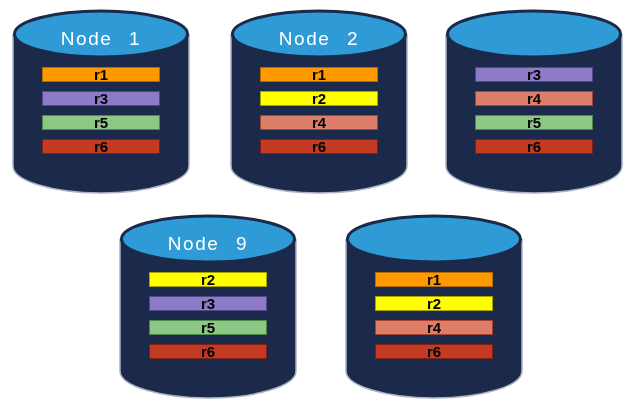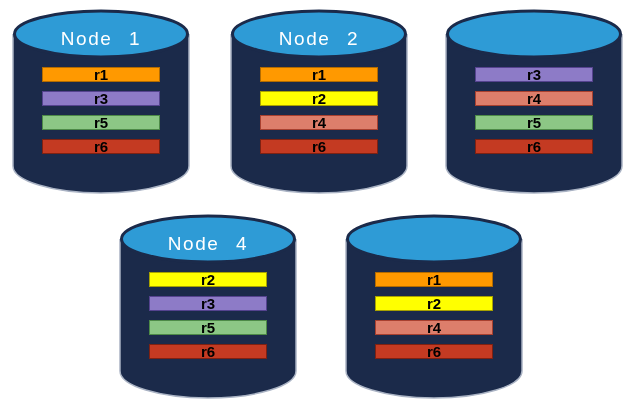--- a/index.html
+++ b/index.html
@@ -112,21 +112,21 @@
       <div class="bar" style="background: rgb(140, 199, 133); border-color: rgb(77, 138, 71);">r5</div>
       <div class="bar" style="background: rgb(196, 58, 34); border-color: rgb(126, 33, 18);">r6</div>
     </div>
   </div>
 
   <div class="node node-4">
     <svg class="cyl" viewBox="0 0 178 186">
       <path d="M1,25 L1,157 A88,27 0 0 0 177,157 L177,25" stroke-width="1.5" fill="#1b2a4a" stroke="#aab3c4"></path>
       <ellipse cx="89" cy="25" rx="86.5" ry="23" stroke-width="3" fill="#2e9bd6" stroke="#1b2a4a"></ellipse>
     </svg>
-    <div class="node-title">Node 4</div>
+    <div class="node-title">Node 9</div>
     <div class="bars">
       <div class="bar" style="background: rgb(255, 255, 0); border-color: rgb(168, 162, 0);">r2</div>
       <div class="bar" style="background: rgb(141, 123, 199); border-color: rgb(85, 67, 143);">r3</div>
       <div class="bar" style="background: rgb(140, 199, 133); border-color: rgb(77, 138, 71);">r5</div>
       <div class="bar" style="background: rgb(196, 58, 34); border-color: rgb(126, 33, 18);">r6</div>
     </div>
   </div>
 
   <div class="node node-5">
     <svg class="cyl" viewBox="0 0 178 186">

